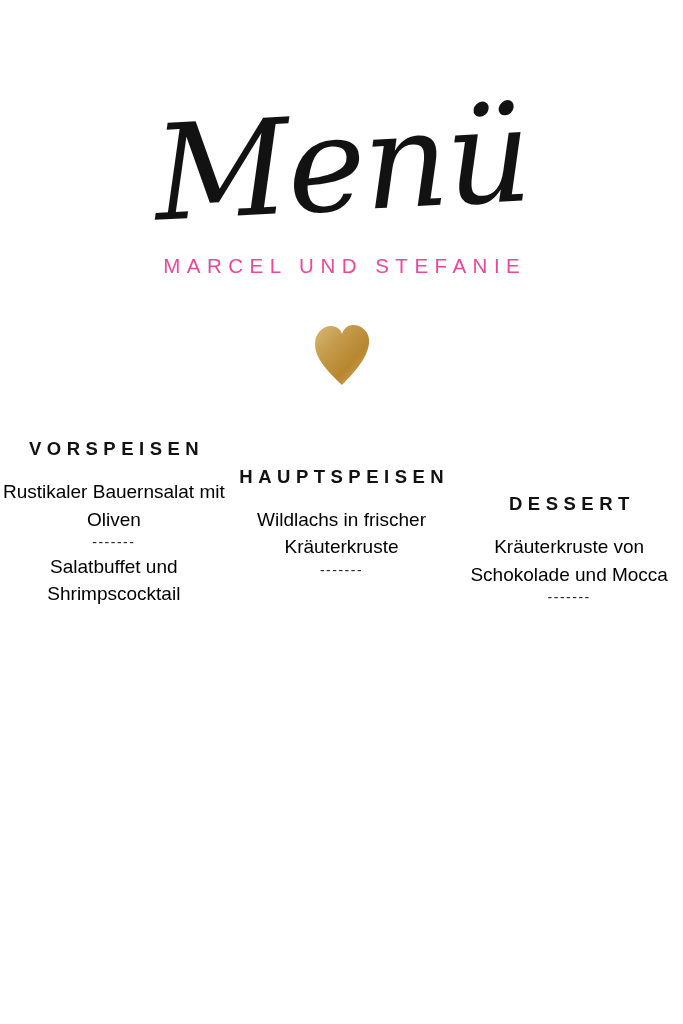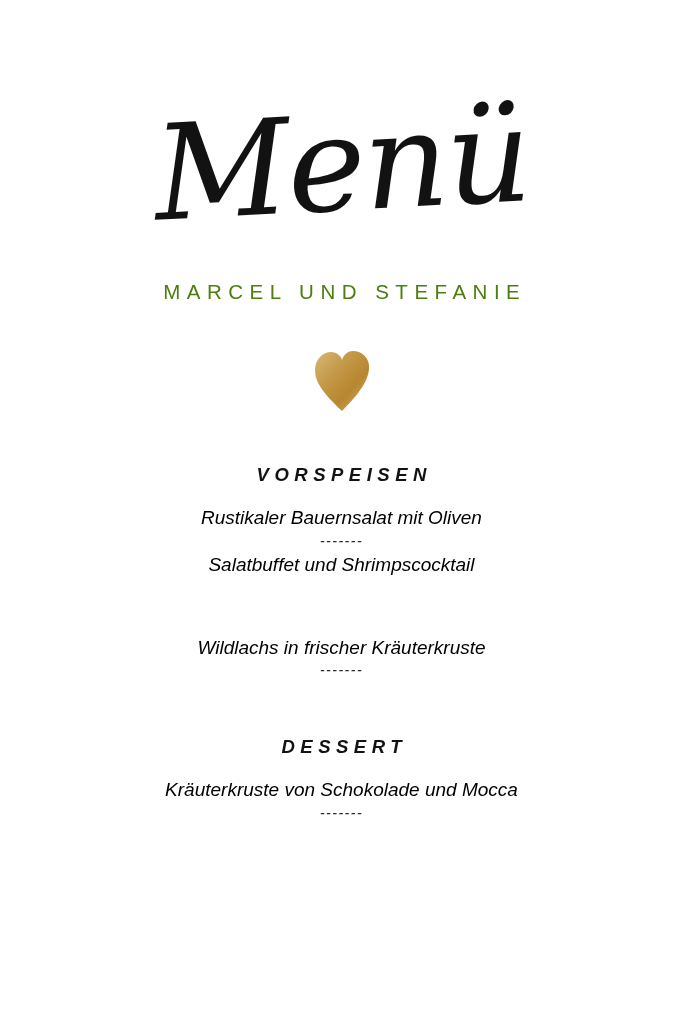--- a/index.html
+++ b/index.html
@@ -34,47 +34,45 @@
     letter-spacing: -2px;
     color: #121212;
     margin: 0;
     transform: rotate(-3deg);
     height: 180px;
     display: flex;
     align-items: center;
     justify-content: center;
   }
   .couple-names {
-    margin-top: 26px;
     font-size: 20.5px;
     letter-spacing: 6.5px;
     font-weight: 400;
-    color: #4d7c0f;
+    color: #ec4899;
     text-align: right;
     text-indent: 6.5px;
   }
   .heart-wrap {
     margin-top: 42px;
     height: 70px;
     display: flex;
     align-items: center;
     justify-content: center;
   }
   .heart {
     width: 58px;
     height: 62px;
     display: block;
   }
   .courses {
     margin-top: 48px;
     width: 100%;
     display: flex;
-    flex-direction: column;
+    flex-direction: row;
     align-items: center;
-    font-style: italic;
   }
   .course {
     width: 100%;
     text-align: center;
     margin-bottom: 55px;
   }
   .course:last-child {
     margin-bottom: 0;
   }
   .course-heading {
@@ -126,20 +124,21 @@
   <div class="courses">
 
     <div class="course">
       <div class="course-heading">VORSPEISEN</div>
       <div class="dish">Rustikaler Bauernsalat mit Oliven</div>
       <div class="dish-sep">-------</div>
       <div class="dish">Salatbuffet und Shrimpscocktail</div>
     </div>
 
     <div class="course">
+      <div class="course-heading">HAUPTSPEISEN</div>
       <div class="dish">Wildlachs in frischer Kräuterkruste</div>
       <div class="dish-sep">-------</div>
     </div>
 
     <div class="course">
       <div class="course-heading">DESSERT</div>
       <div class="dish">Kräuterkruste von Schokolade und Mocca</div>
       <div class="dish-sep">-------</div>
     </div>
 

